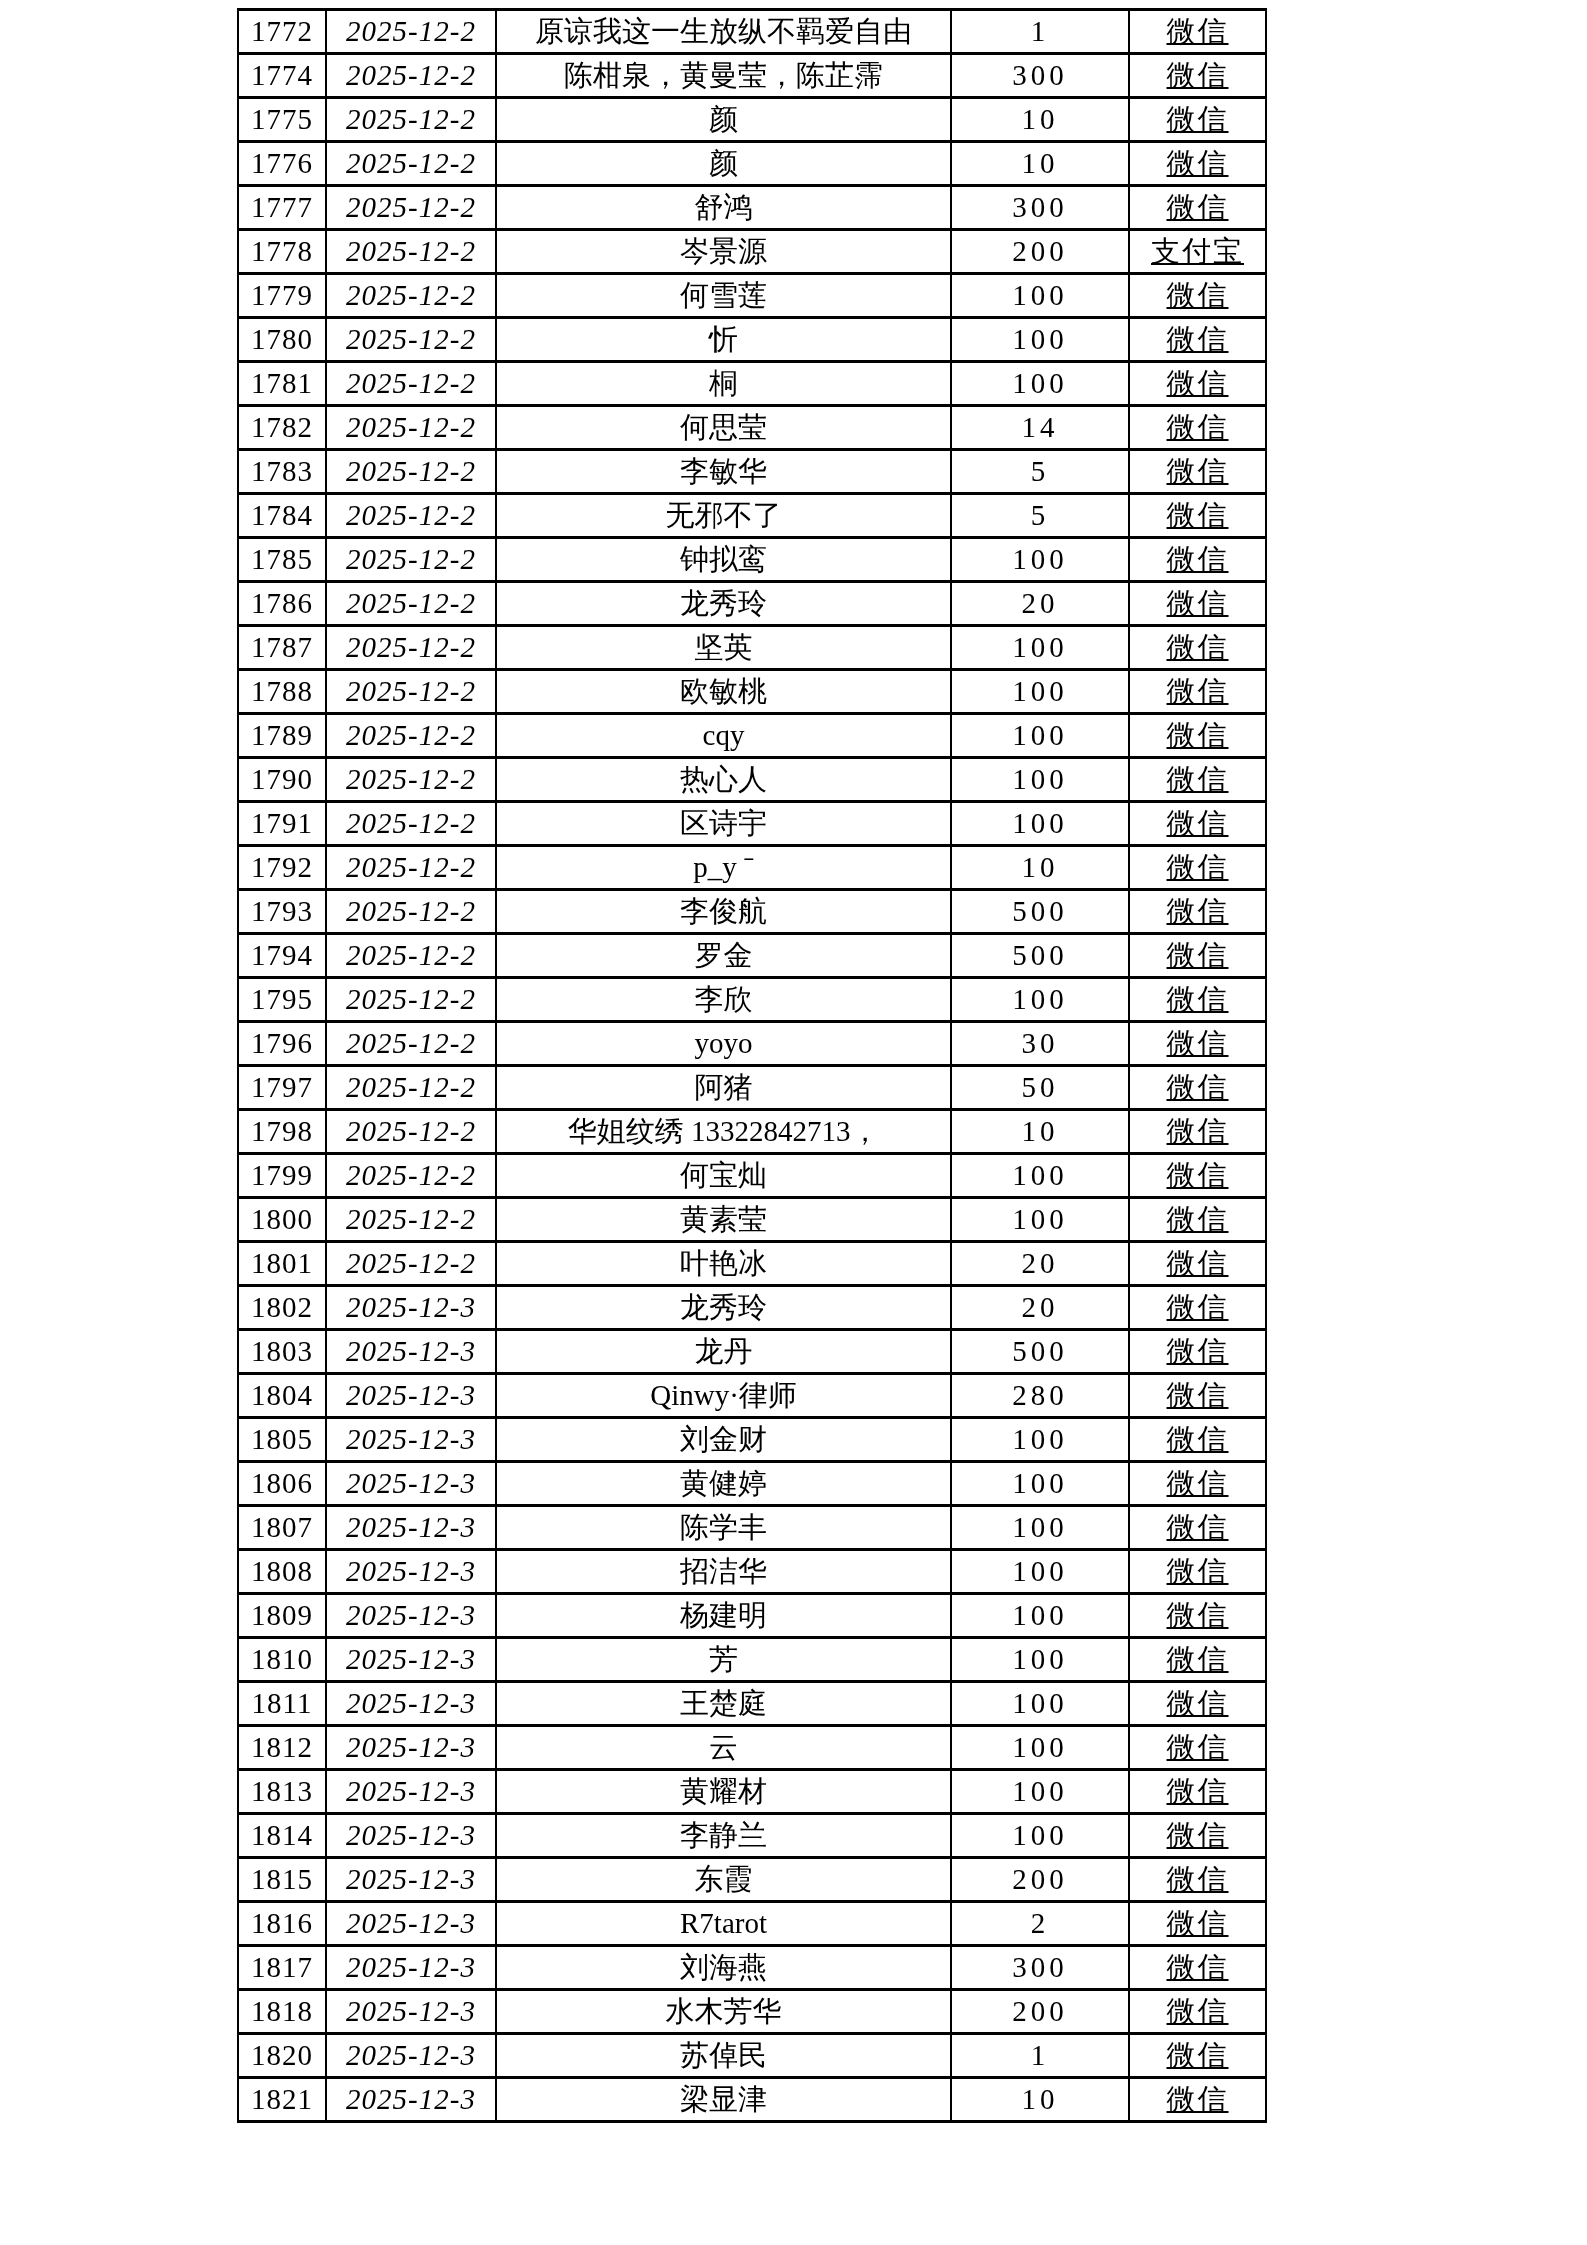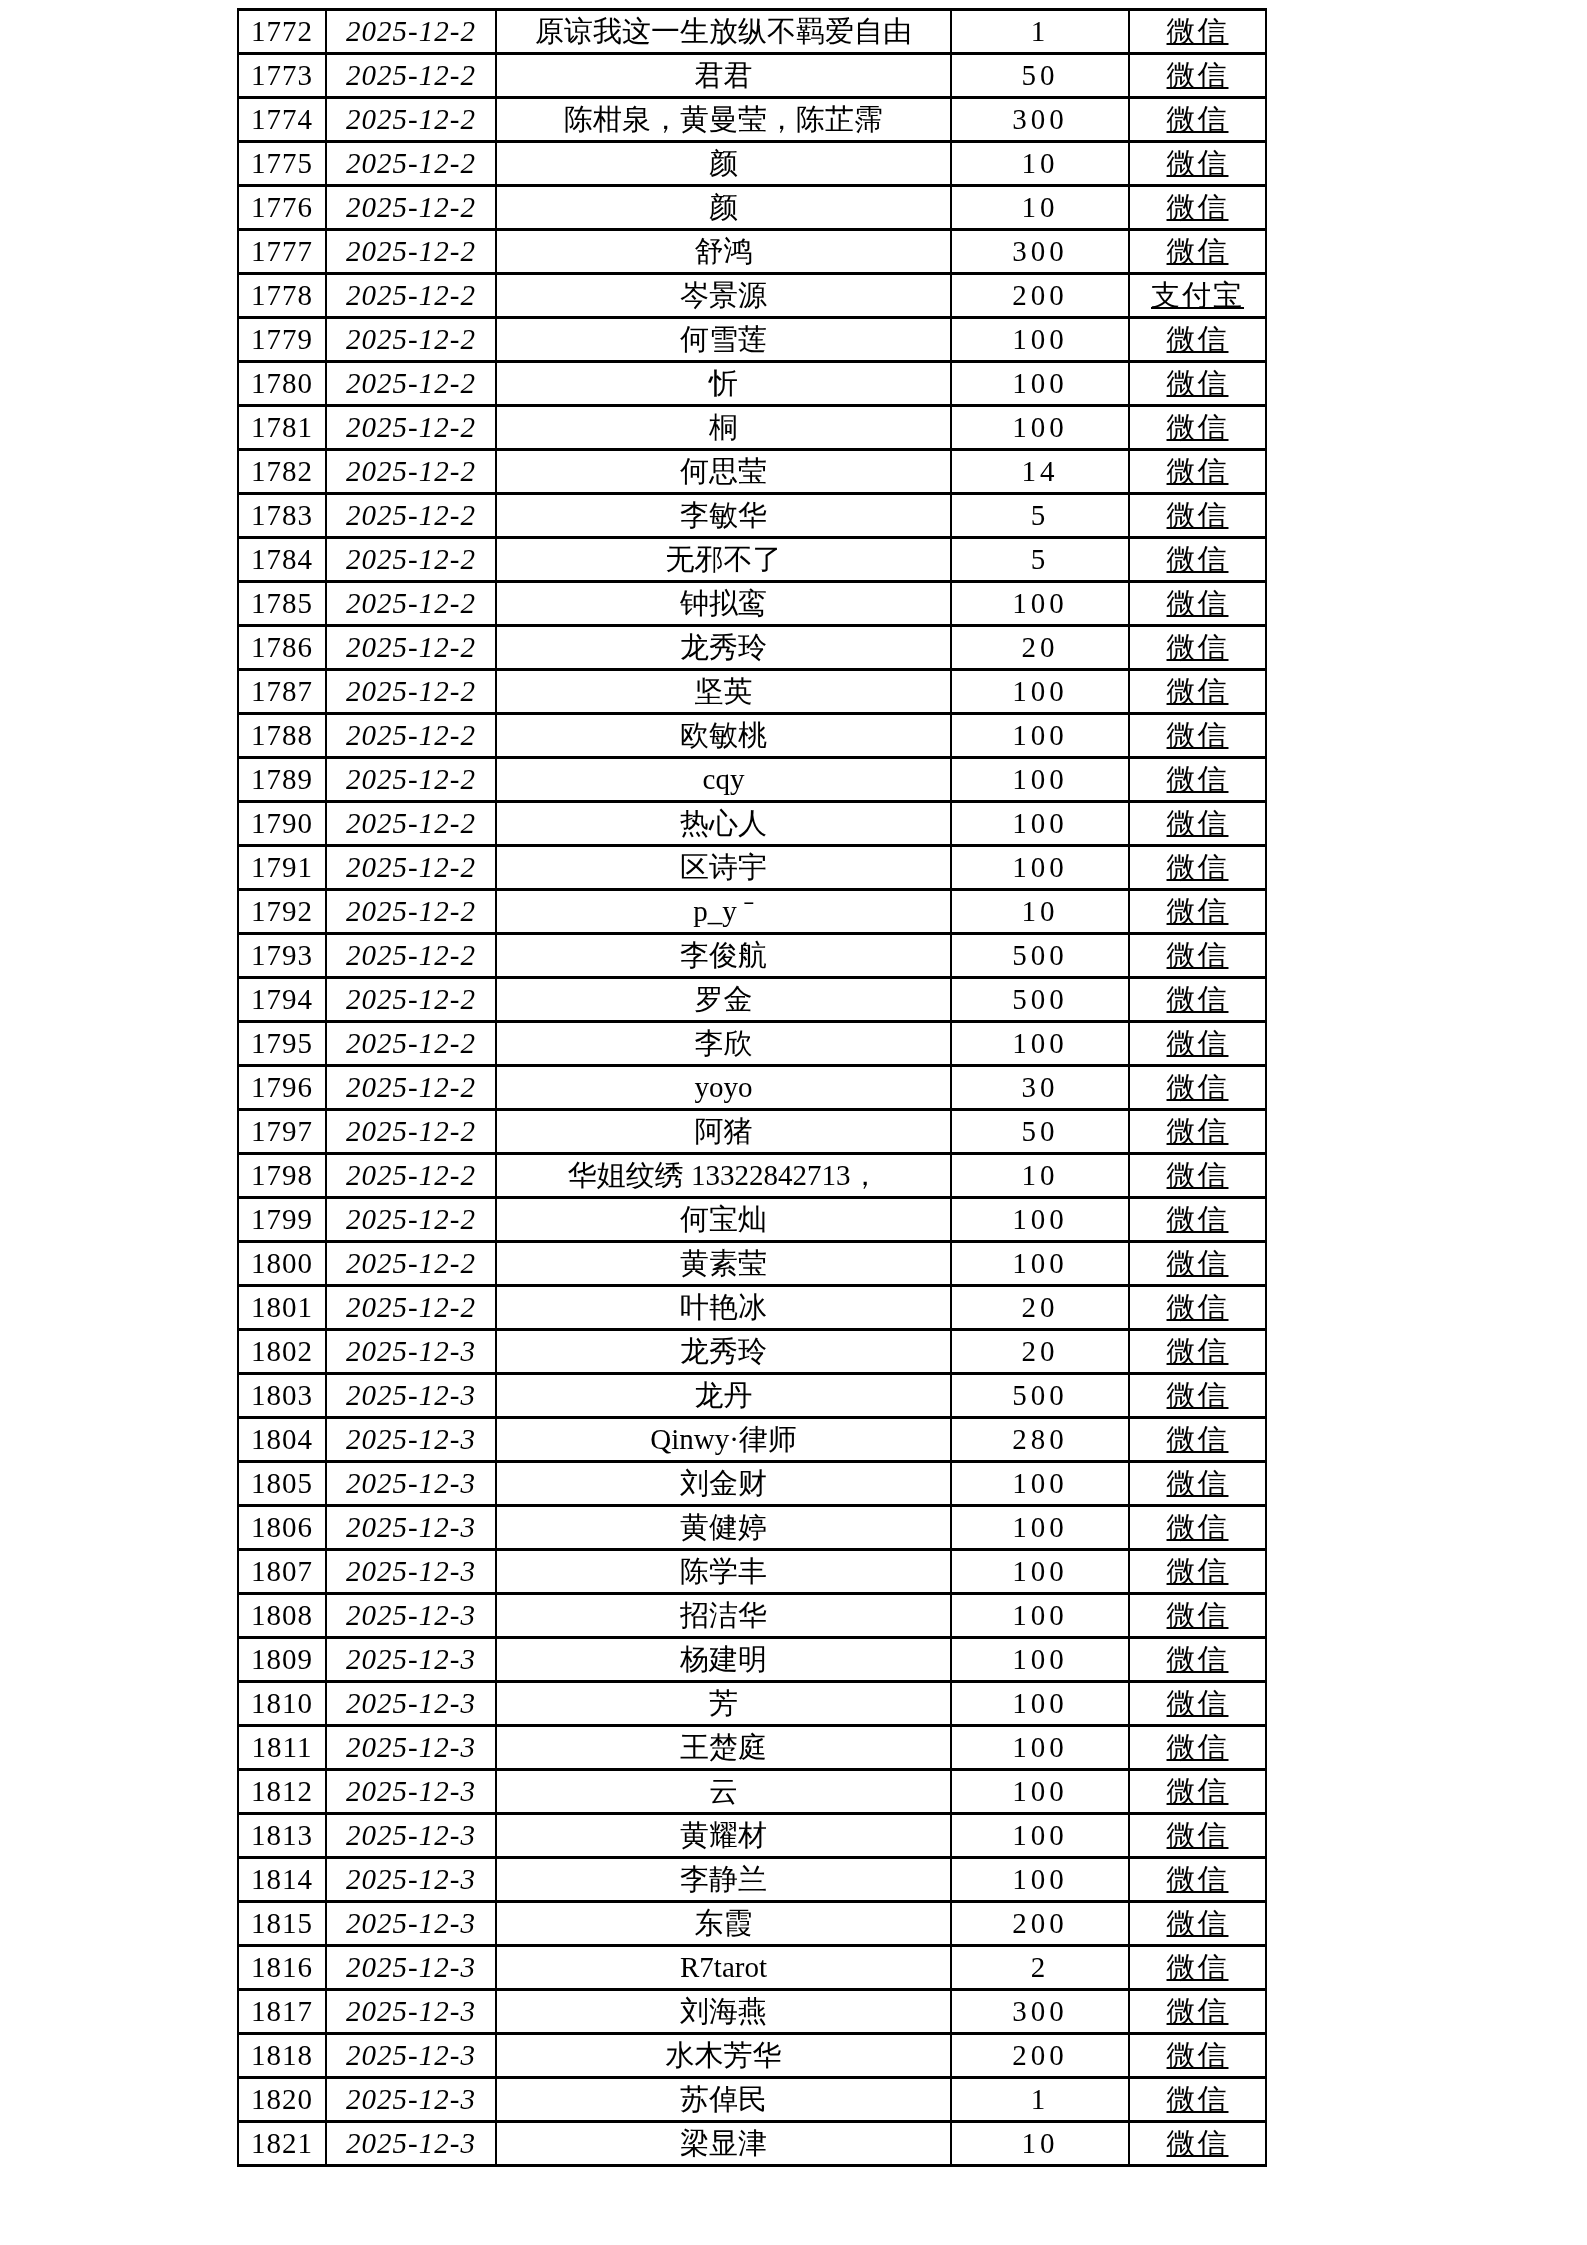--- a/index.html
+++ b/index.html
@@ -63,27 +63,20 @@
     </colgroup>
     <tbody id="table-body">
         <tr>
           <td class="col-id">1772</td>
           <td class="col-date">2025-12-2</td>
           <td class="col-name">原谅我这一生放纵不羁爱自由</td>
           <td class="col-amount">1</td>
           <td class="col-pay">微信</td>
         </tr>
         <tr>
-          <td class="col-id">1773</td>
-          <td class="col-date">2025-12-2</td>
-          <td class="col-name">君君</td>
-          <td class="col-amount">50</td>
-          <td class="col-pay">微信</td>
-        </tr>
-        <tr>
           <td class="col-id">1774</td>
           <td class="col-date">2025-12-2</td>
           <td class="col-name">陈柑泉，黄曼莹，陈芷霈</td>
           <td class="col-amount">300</td>
           <td class="col-pay">微信</td>
         </tr>
         <tr>
           <td class="col-id">1775</td>
           <td class="col-date">2025-12-2</td>
           <td class="col-name">颜</td>

